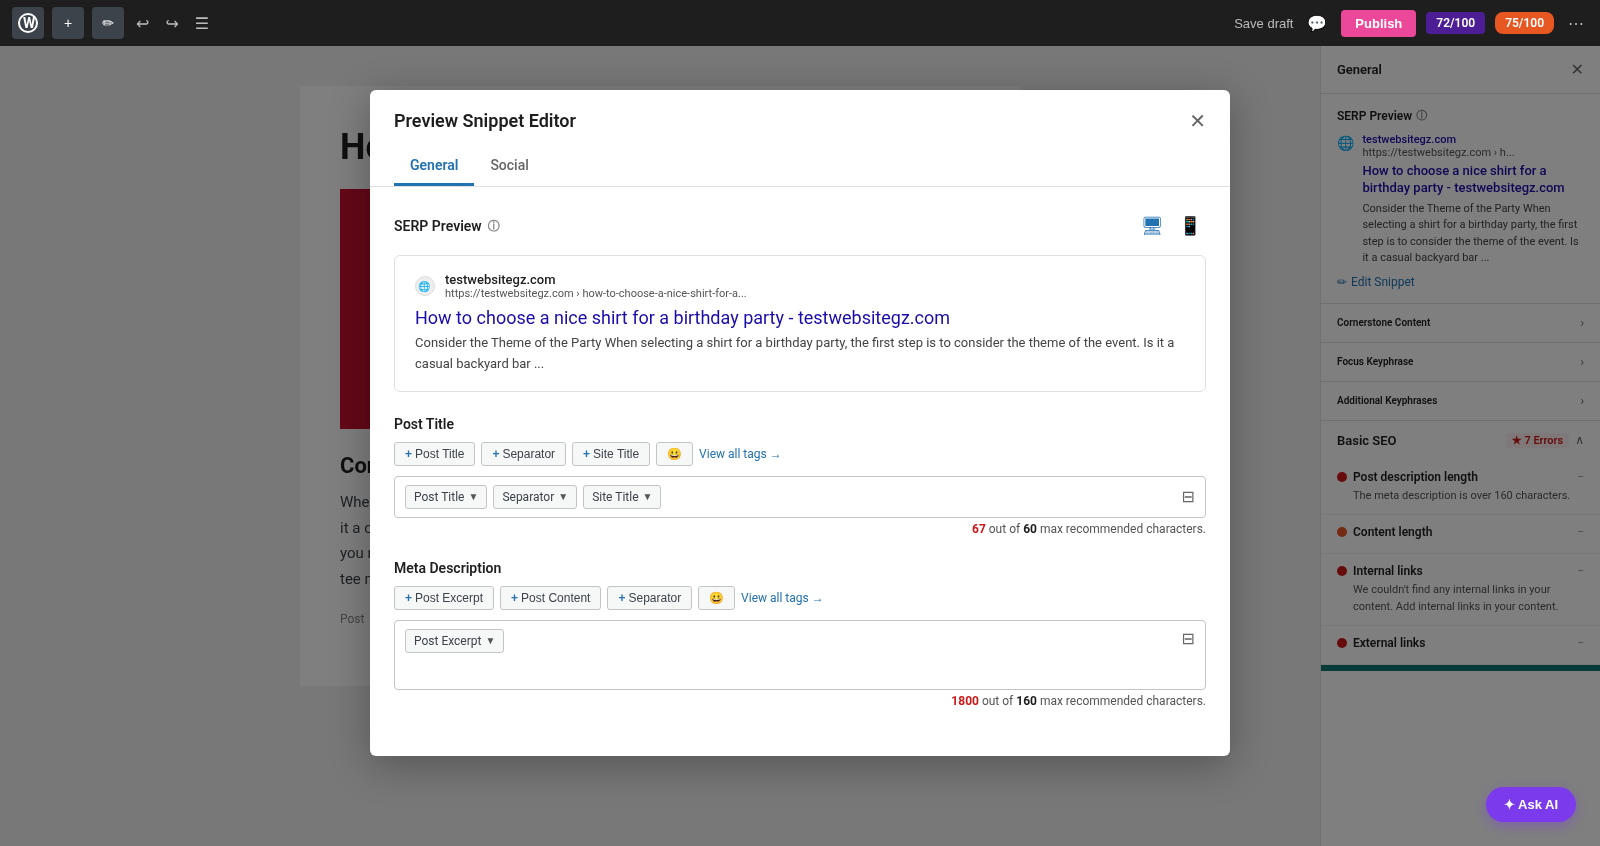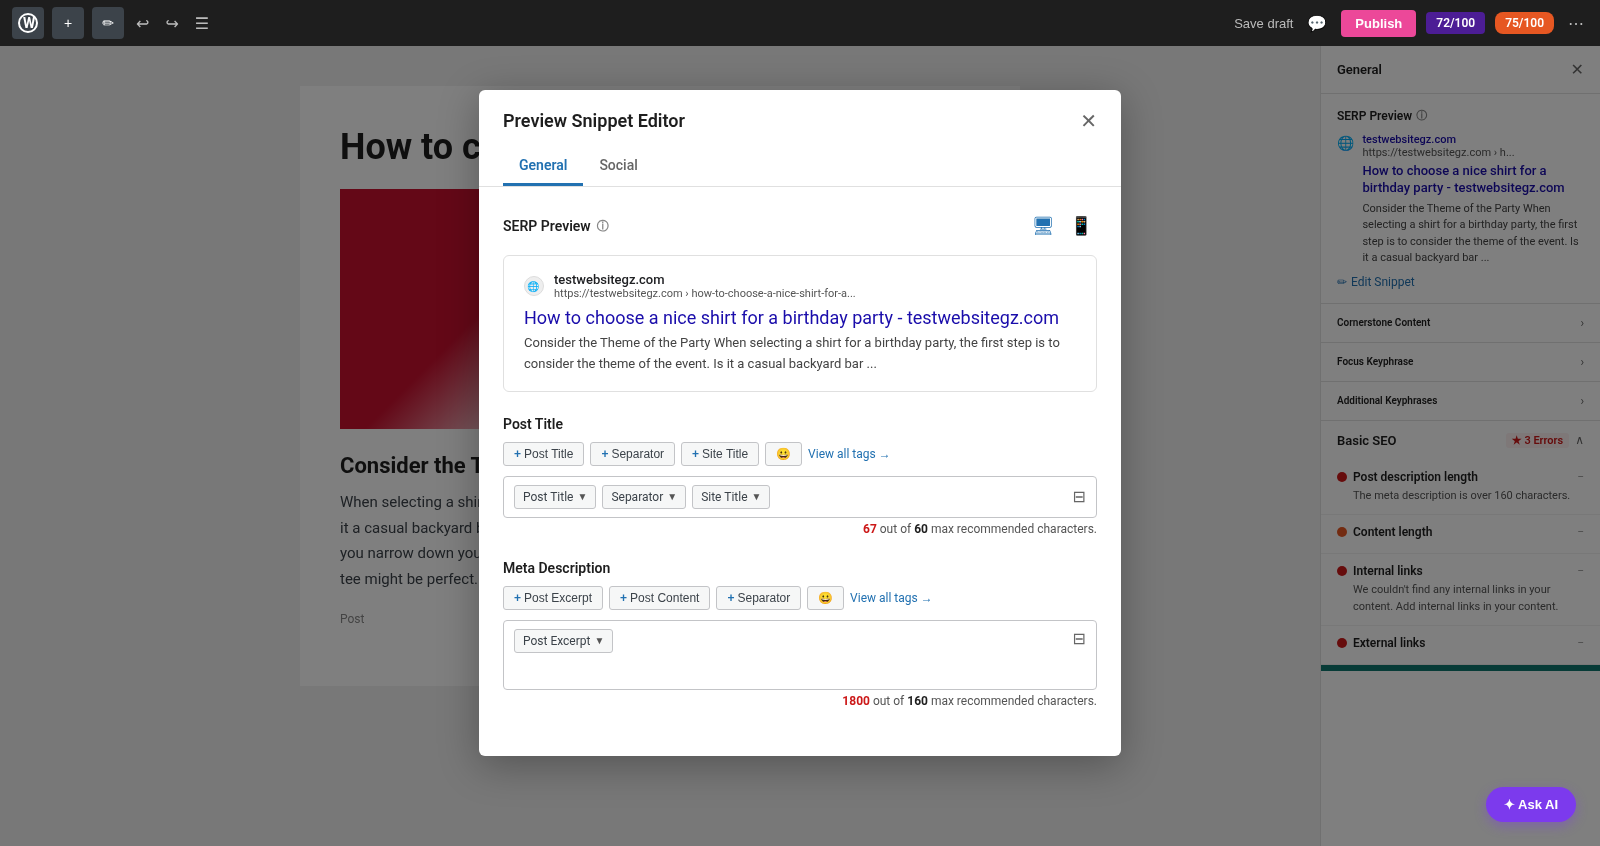--- a/index.html
+++ b/index.html
@@ -88,21 +88,21 @@
 
     
     .modal-overlay {
       position: fixed; top: 0; left: 0; right: 0; bottom: 0;
       background: rgba(0,0,0,0.5); z-index: 500;
     }
 
     
     .modal {
       position: fixed; top: 50%; left: 50%; transform: translate(-50%, -50%);
-      background: #fff; border-radius: 6px; width: 642px; max-height: 85vh;
+      background: #fff; border-radius: 6px; width: 860px; max-height: 85vh;
       overflow-y: auto; z-index: 600; box-shadow: 0 8px 40px rgba(0,0,0,0.3);
     }
     .modal-header {
       display: flex; align-items: center; justify-content: space-between;
       padding: 20px 24px 0; 
     }
     .modal-title { font-size: 18px; font-weight: 600; color: #1e1e1e; }
     .modal-close { background: none; border: none; font-size: 20px; cursor: pointer; color: #666; line-height: 1; }
 
     .modal-tabs { display: flex; padding: 0 24px; border-bottom: 1px solid #e0e0e0; margin-top: 16px; gap: 0; }
@@ -257,21 +257,21 @@
     <div class="sidebar-collapsible-header">
       <span class="sidebar-collapsible-title">Additional Keyphrases</span>
       <span class="chevron">›</span>
     </div>
   </div>
 
   <div class="basic-seo-section">
     <div class="basic-seo-header">
       <span class="basic-seo-title">Basic SEO</span>
       <div style="display:flex;align-items:center;gap:6px;">
-        <span class="errors-badge">★ 3 Errors</span>
+        <span class="errors-badge">★ 7 Errors</span>
         <span class="chevron">∧</span>
       </div>
     </div>
 
     <div class="basic-seo-item">
       <div class="basic-seo-item-header">
         <span class="error-dot red"></span>
         <span class="basic-seo-item-title">Post description length</span>
         <span style="margin-left:auto;color:#999;font-size:12px;">−</span>
       </div>

